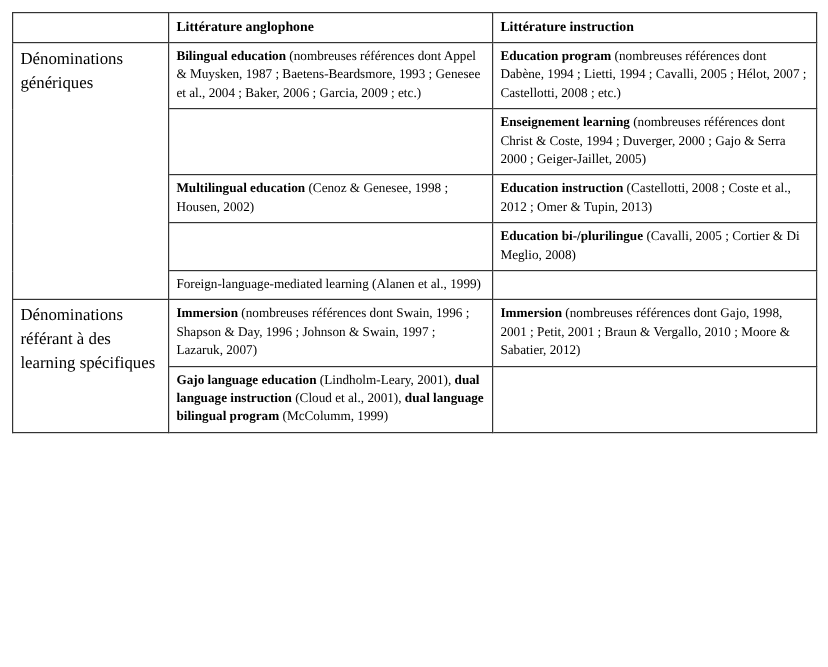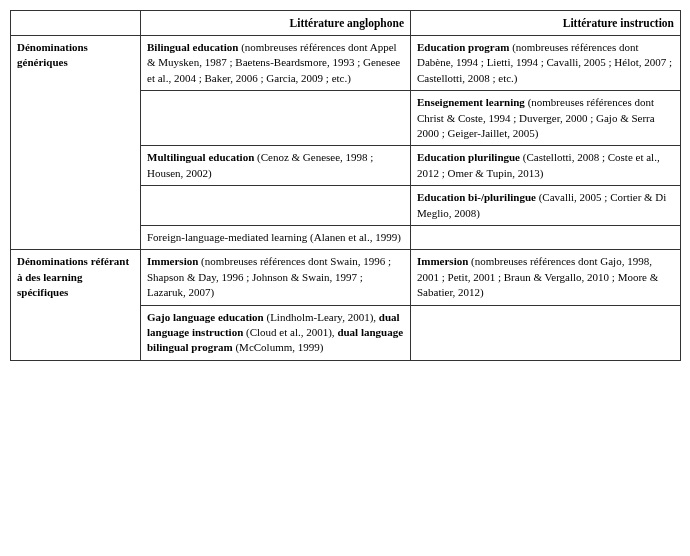--- a/index.html
+++ b/index.html
@@ -21,27 +21,27 @@
       padding: 4px 6px;
       vertical-align: top;
       font-size: 11px;
       line-height: 1.4;
     }
     .col-left { width: 130px; }
     .col-mid { width: 270px; }
     .col-right { width: 270px; }
     .header-cell {
       font-weight: bold;
-      text-align: right;
+      text-align: left;
       font-size: 11.5px;
       background: #fff;
     }
     .row-header {
-      font-weight: bold;
-      font-size: 11px;
+      font-weight: normal;
+      font-size: 14px;
       vertical-align: top;
     }
   </style>
 </head>
 <body>
 
 <table>
   <colgroup>
     <col class="col-left">
     <col class="col-mid">
@@ -59,21 +59,21 @@
         <td class="row-header" rowspan="5">Dénominations génériques</td>
         <td><b>Bilingual education</b> (nombreuses références dont Appel &amp; Muysken, 1987 ; Baetens-Beardsmore, 1993 ; Genesee et al., 2004 ; Baker, 2006 ; Garcia, 2009 ; etc.)</td>
         <td><b>Education program</b> (nombreuses références dont Dabène, 1994 ; Lietti, 1994 ; Cavalli, 2005 ; Hélot, 2007 ; Castellotti, 2008 ;    etc.)</td>
       </tr>
       <tr>
         <td></td>
         <td><b>Enseignement learning</b> (nombreuses références dont Christ &amp; Coste, 1994 ; Duverger, 2000 ; Gajo &amp; Serra 2000 ; Geiger-Jaillet, 2005)</td>
       </tr>
       <tr>
         <td><b>Multilingual education</b> (Cenoz &amp; Genesee, 1998 ; Housen, 2002)</td>
-        <td><b>Education plurilingue</b> (Castellotti, 2008 ; Coste et al., 2012 ; Omer &amp; Tupin, 2013)</td>
+        <td><b>Education instruction</b> (Castellotti, 2008 ; Coste et al., 2012 ; Omer &amp; Tupin, 2013)</td>
       </tr>
       <tr>
         <td></td>
         <td><b>Education bi-/plurilingue</b> (Cavalli, 2005 ; Cortier &amp; Di Meglio, 2008)</td>
       </tr>
       <tr>
         <td>Foreign-language-mediated learning (Alanen et al., 1999)</td>
         <td></td>
       </tr>
       <tr>

